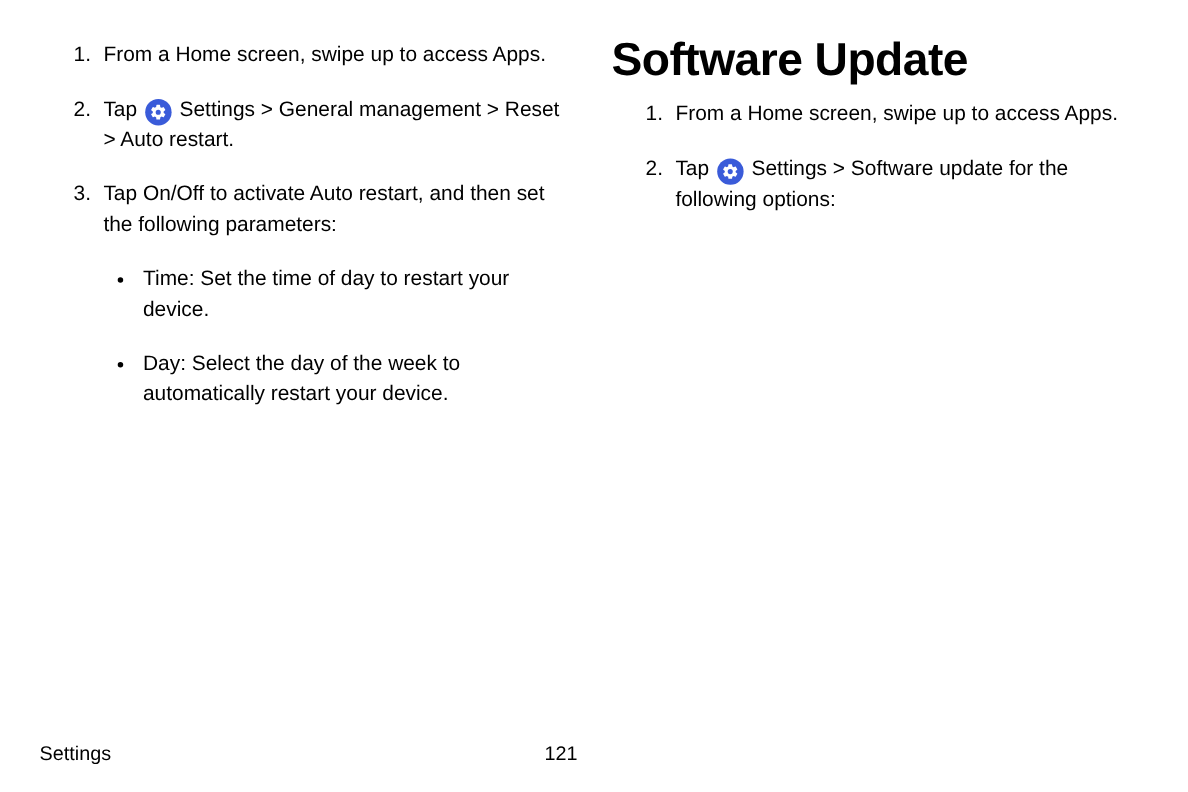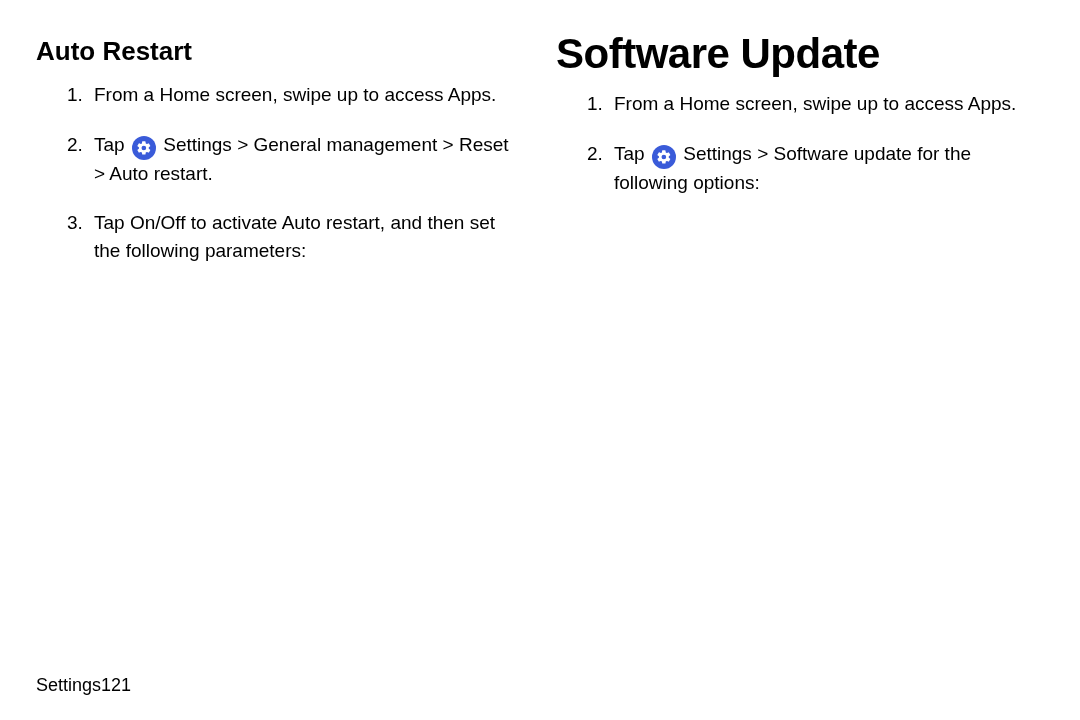--- a/index.html
+++ b/index.html
@@ -74,43 +74,46 @@
   }
   .footer {
     position: absolute;
     bottom: 24px;
     left: 36px;
     right: 49px;
     font-size: 18px;
     display: flex;
   }
   .footer .section-label { }
-  .footer .page { }
+  .footer .page { margin-left: 394px; }
 </style>
 </head>
 <body>
 
 <div class="columns">
 
   <div class="col">
-    <h2 class="section">Auto Restart</h2>
     <ol class="steps">
       <li>
         <span>From a Home screen, swipe up to access </span><span class="bold">Apps</span><span>.</span>
       </li>
       <li>
         <span>Tap </span><span class="icon-settings">
             <svg viewBox="0 0 24 24">
               <path d="M19.14,12.94a7.07,7.07,0,0,0,.05-.94,7.07,7.07,0,0,0-.05-.94l2.11-1.65a.5.5,0,0,0,.12-.64l-2-3.46a.5.5,0,0,0-.61-.22l-2.49,1a7,7,0,0,0-1.62-.94l-.38-2.65A.5.5,0,0,0,13.77,2H9.77a.5.5,0,0,0-.5.42l-.38,2.65a7,7,0,0,0-1.62.94l-2.49-1a.5.5,0,0,0-.61.22l-2,3.46a.5.5,0,0,0,.12.64L4.4,11.06a7.07,7.07,0,0,0-.05.94,7.07,7.07,0,0,0,.05.94L2.29,14.59a.5.5,0,0,0-.12.64l2,3.46a.5.5,0,0,0,.61.22l2.49-1a7,7,0,0,0,1.62.94l.38,2.65a.5.5,0,0,0,.5.42h4a.5.5,0,0,0,.5-.42l.38-2.65a7,7,0,0,0,1.62-.94l2.49,1a.5.5,0,0,0,.61-.22l2-3.46a.5.5,0,0,0-.12-.64ZM11.77,15.5A3.5,3.5,0,1,1,15.27,12,3.5,3.5,0,0,1,11.77,15.5Z"></path>
             </svg>
           </span>
         <span class="bold">Settings &gt; General management &gt; Reset &gt; Auto restart</span><span>.</span>
       </li>
       <li>
         <span>Tap </span><span class="bold">On/Off</span><span> to activate Auto restart, and then set the following parameters:</span>
+        <ul class="bullets">
+          <li><span class="bold">Time</span><span>: Set the time of day to restart your device.</span></li>
+          <li><span class="bold">Day</span><span>: Select the day of the week to automatically restart your device.</span></li>
+        </ul>
       </li>
     </ol>
   </div>
 
   <div class="col">
     <h1 class="chapter">Software Update</h1>
     <ol class="steps">
       <li>
         <span>From a Home screen, swipe up to access </span><span class="bold">Apps</span><span>.</span>
       </li>

